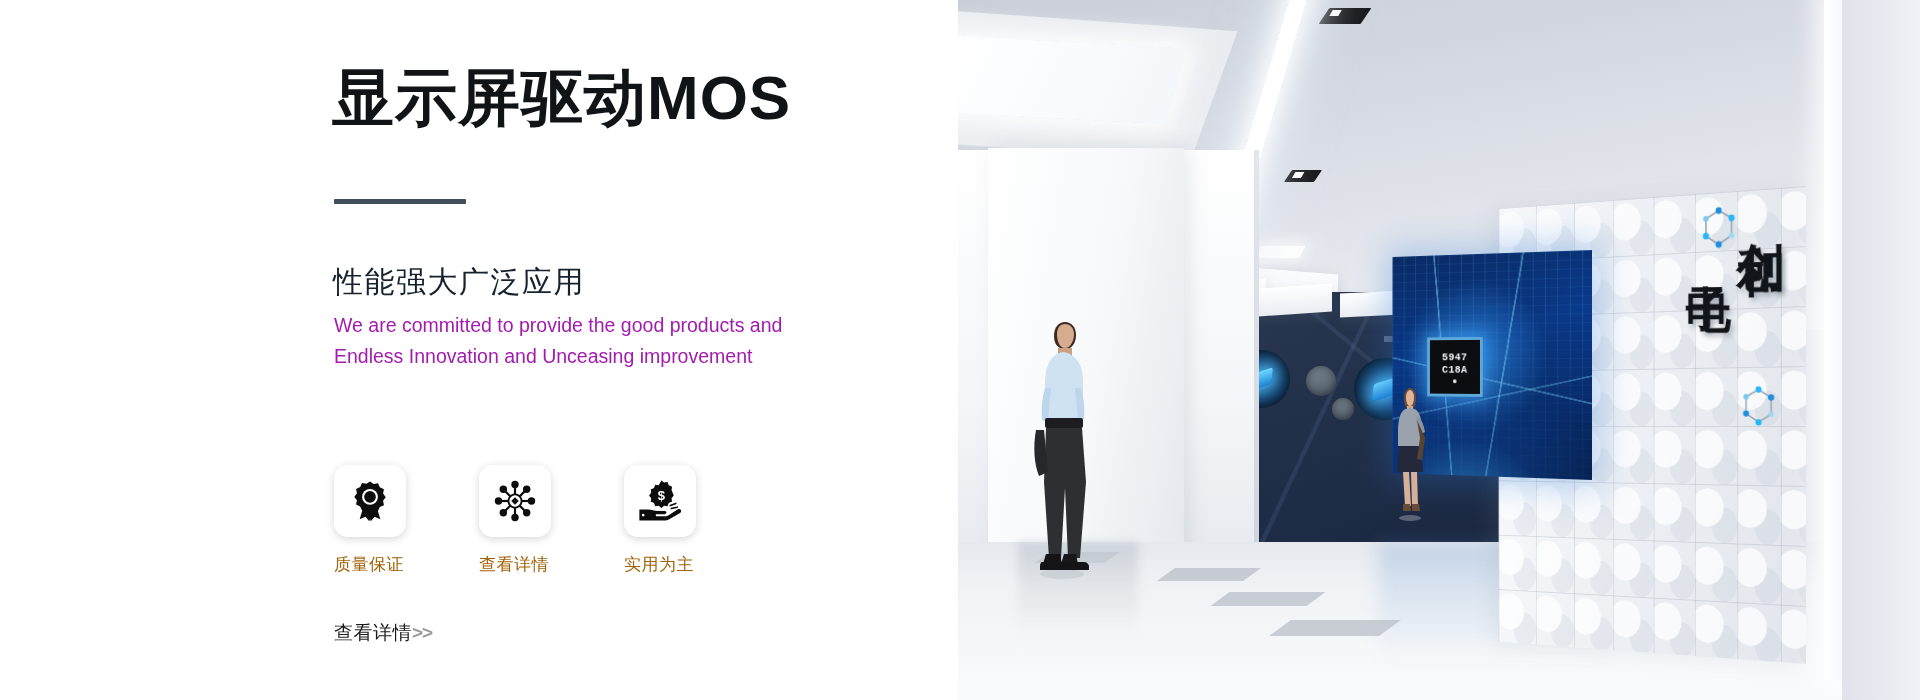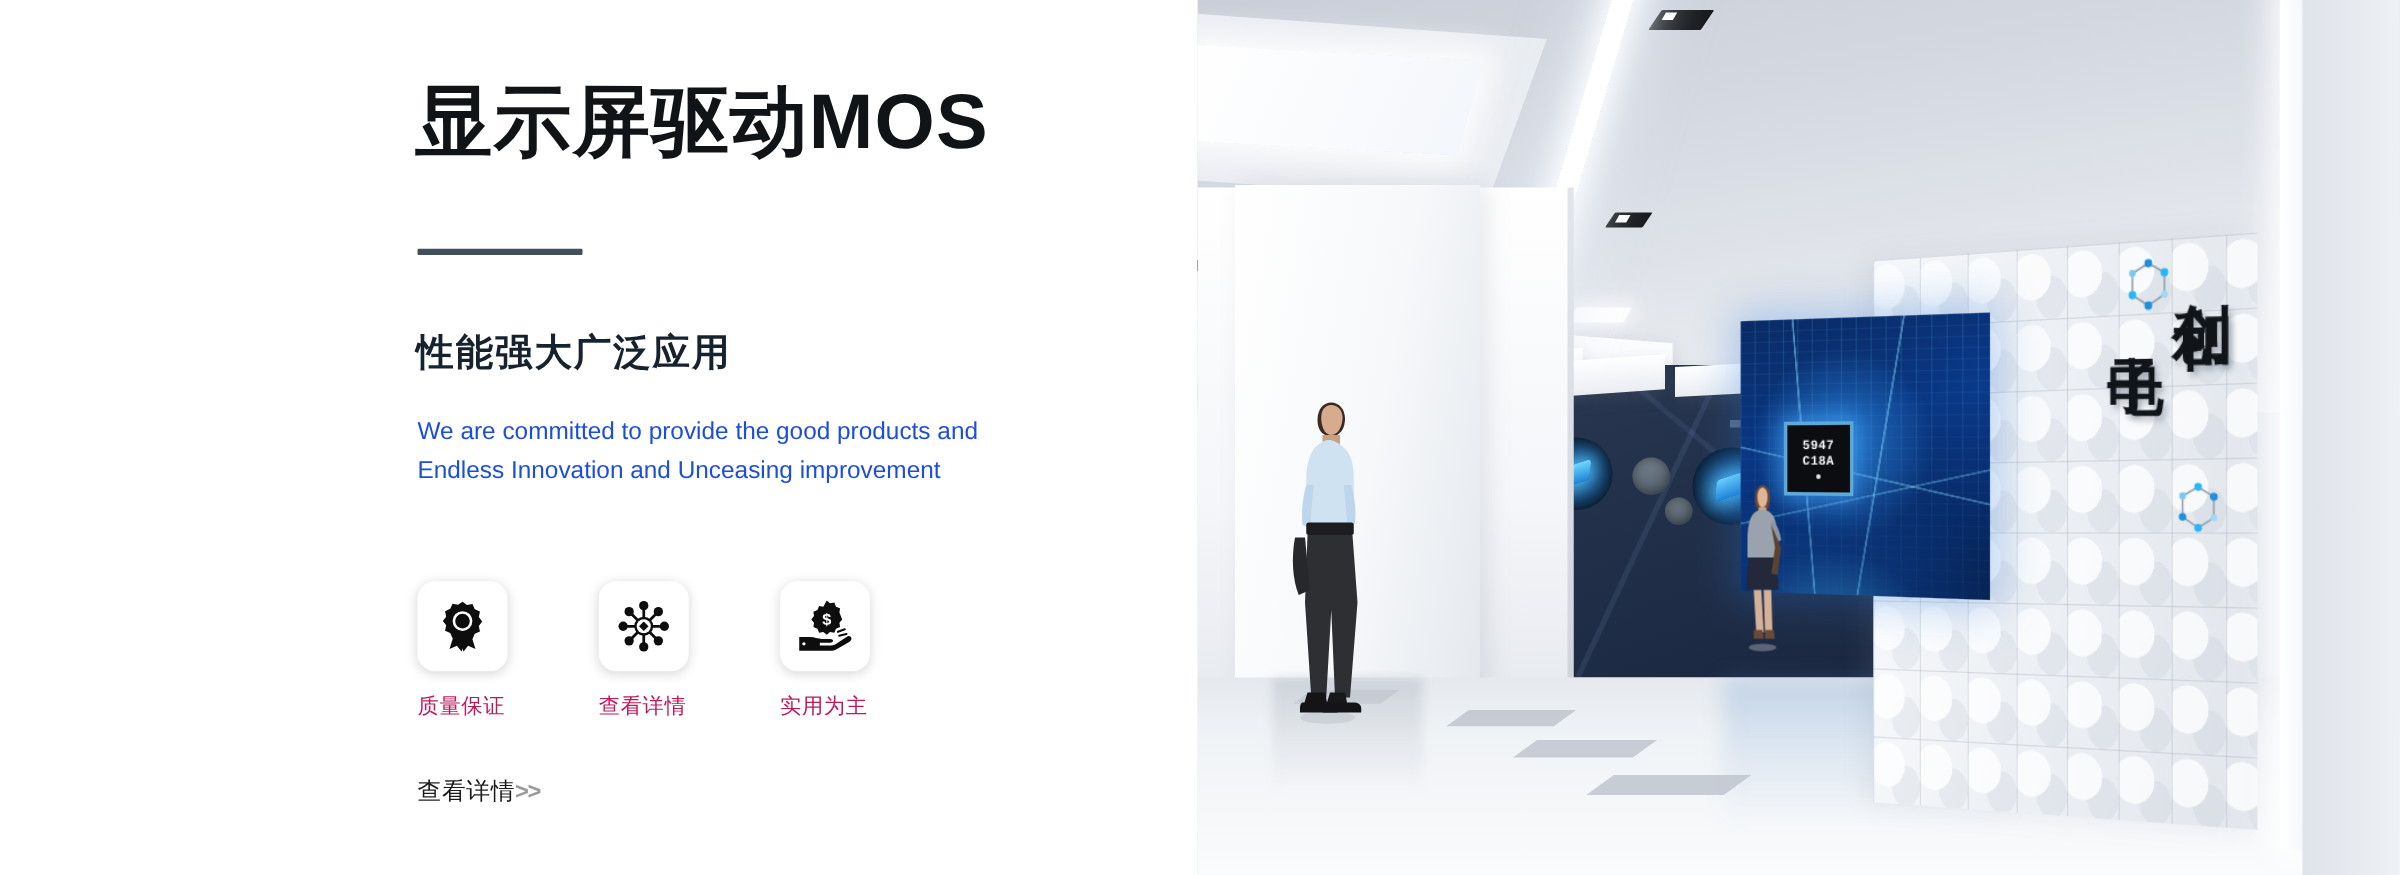--- a/index.html
+++ b/index.html
@@ -23,26 +23,26 @@
     position:absolute; left:332px; top:62px;
     font-size:62px; font-weight:700; color:#111416;
     letter-spacing:1px; line-height:1.15; white-space:nowrap;
   }
   .divider{
     position:absolute; left:334px; top:199px;
     width:132px; height:5px; background:#414e5b; border-radius:1px;
   }
   .subhead{
     position:absolute; left:333px; top:262px;
-    font-size:30px; font-weight:700; color:#16222e;
+    font-size:30px; font-weight:400; color:#16222e;
     letter-spacing:1.5px; white-space:nowrap;
   }
   .body-copy{
-    position:absolute; left:334px; top:330px;
-    font-size:19.5px; color:#1d4ed8; line-height:31px;
+    position:absolute; left:334px; top:310px;
+    font-size:19.5px; color:#a21caf; line-height:31px;
     width:560px;
   }
   .body-copy div{ white-space:nowrap; }
 
   
   .features{
     position:absolute; left:334px; top:465px;
     display:flex; gap:55px; align-items:flex-start;
   }
   .feature{ width:90px; }
@@ -56,21 +56,21 @@
   
   .feature-tile::after{
     content:""; position:absolute; left:48px; top:44px;
     width:58px; height:42px;
     background:linear-gradient(135deg, rgba(160,160,160,0.42), rgba(200,200,200,0) 75%);
     transform:skew(-32deg, 0deg);
     z-index:-1; pointer-events:none;
   }
   .feature-tile svg{ width:44px; height:44px; display:block; }
   .feature-label{
-    margin-top:16px; font-size:17px; color:#be185d;
+    margin-top:16px; font-size:17px; color:#a16207;
     letter-spacing:.5px; white-space:nowrap;
   }
 
   .detail-link{
     position:absolute; left:334px; top:620px;
     font-size:19px; color:#1a1a1a; text-decoration:none;
     letter-spacing:.5px; white-space:nowrap;
   }
   .detail-link .chev{ color:#9a9a9a; font-weight:700; letter-spacing:-1px; }
 

